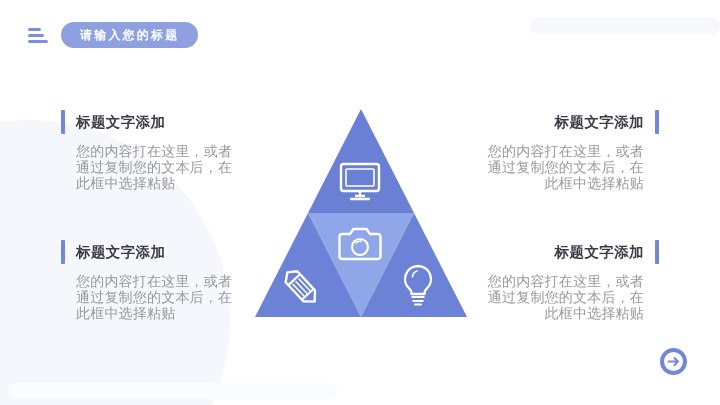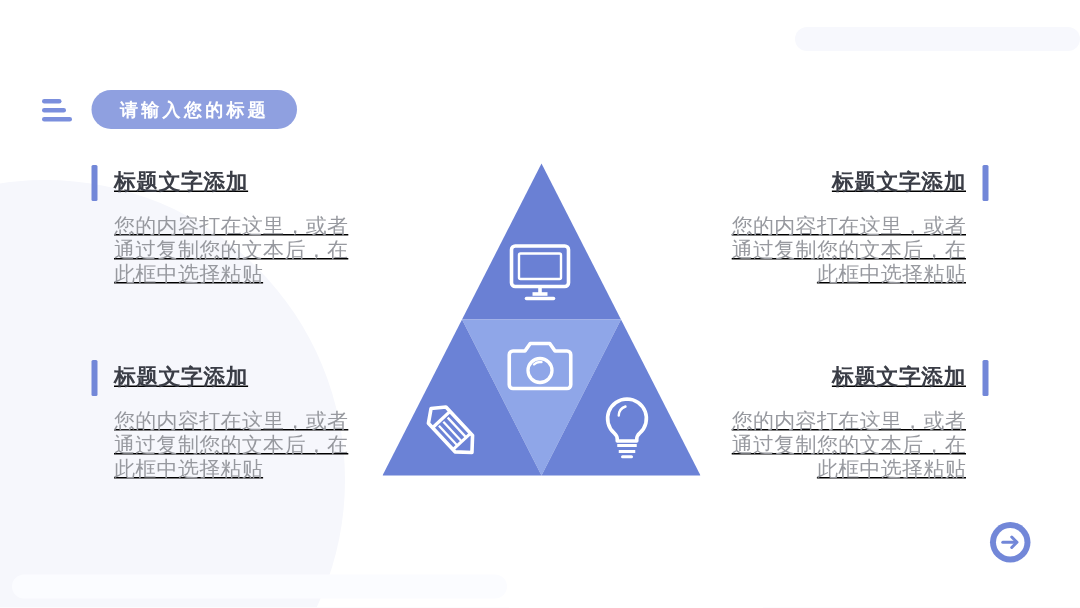--- a/index.html
+++ b/index.html
@@ -59,21 +59,20 @@
   }
 
   
   .header {
     position: absolute;
     left: 28px;
     top: 22px;
     display: flex;
     align-items: center;
     gap: 13px;
-    margin-top: 38px;
   }
   .menu-icon {
     display: flex;
     flex-direction: column;
     justify-content: center;
     gap: 3px;
     width: 20px;
     height: 20px;
     cursor: pointer;
   }
@@ -101,21 +100,20 @@
     justify-content: center;
     box-sizing: border-box;
     cursor: pointer;
     white-space: nowrap;
   }
 
   
   .block {
     position: absolute;
     width: 178px;
-    text-decoration: underline;
   }
   .block.left  { left: 61px; }
   .block.right { left: 481px; text-align: right; }
 
   .block.pos-tl { top: 110px; }
   .block.pos-bl { top: 240px; }
   .block.pos-tr { top: 110px; }
   .block.pos-br { top: 240px; }
 
   .block-head {

